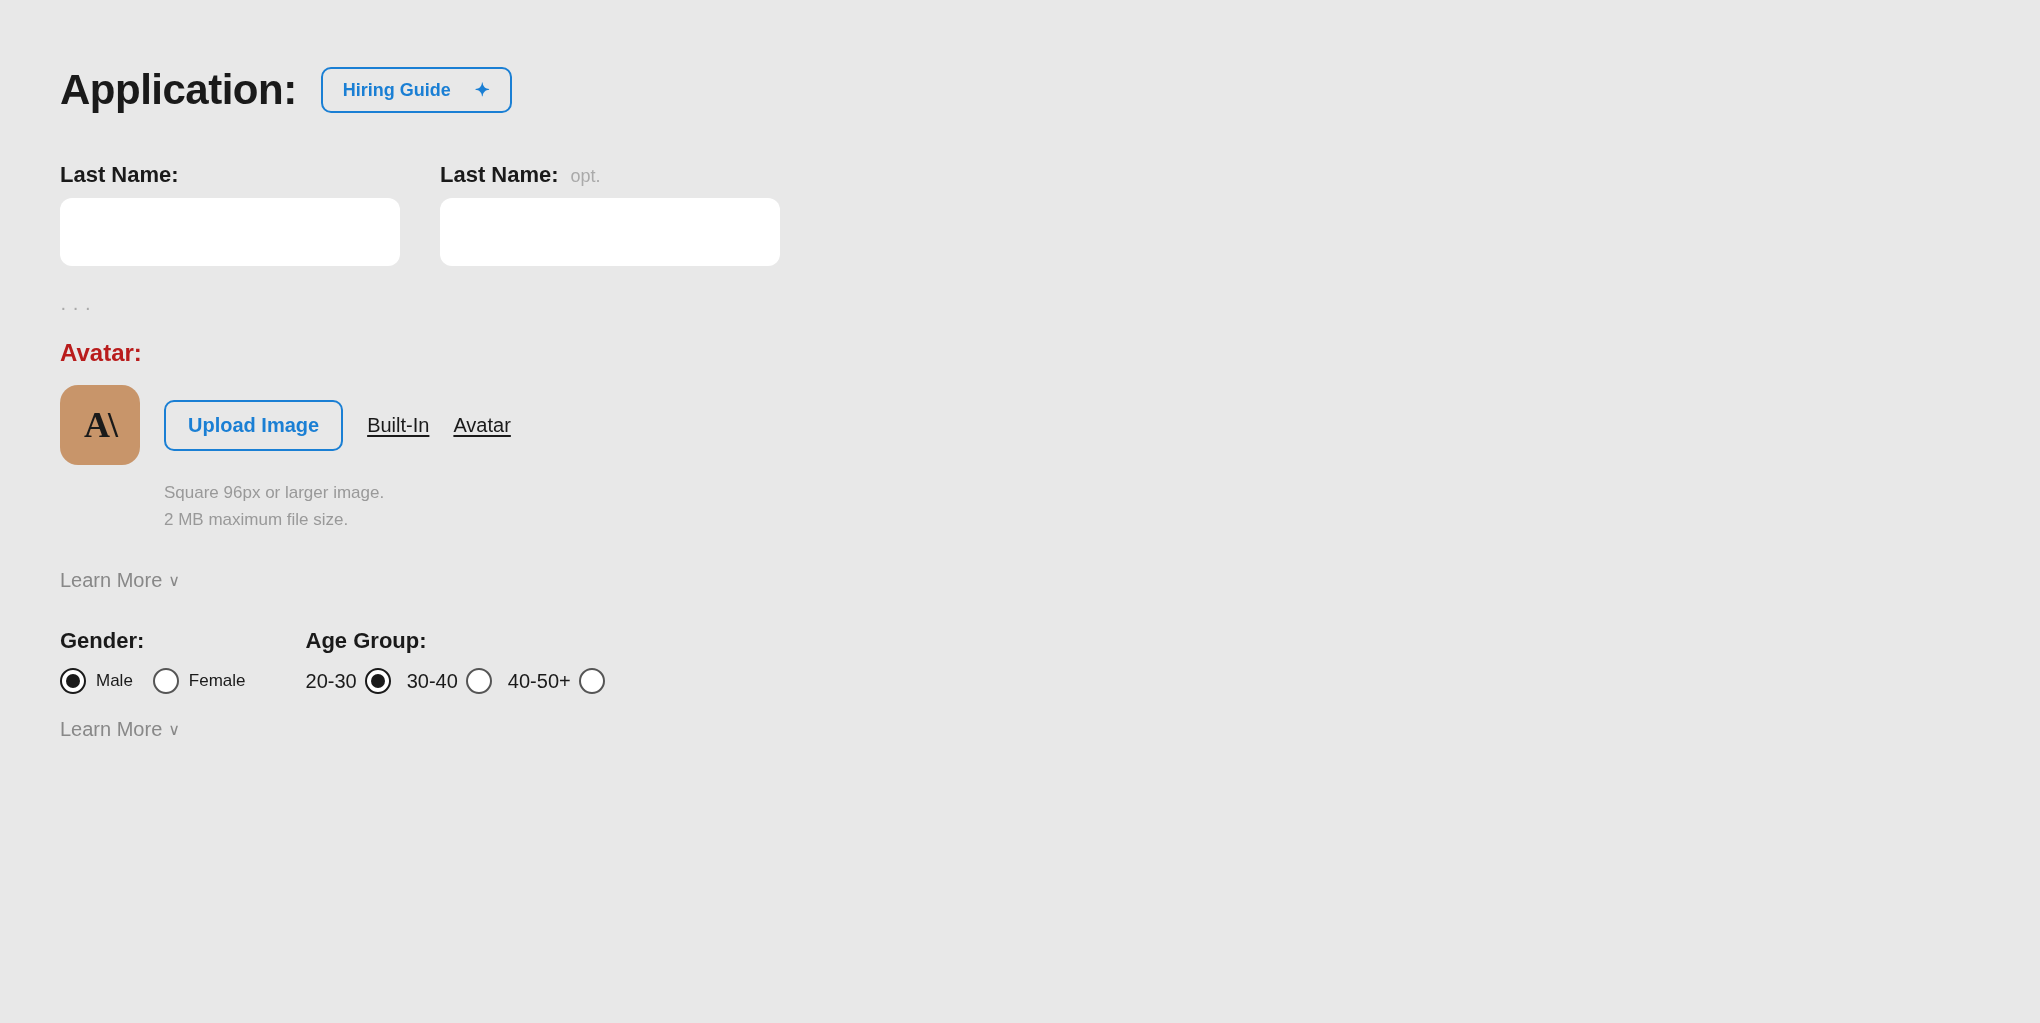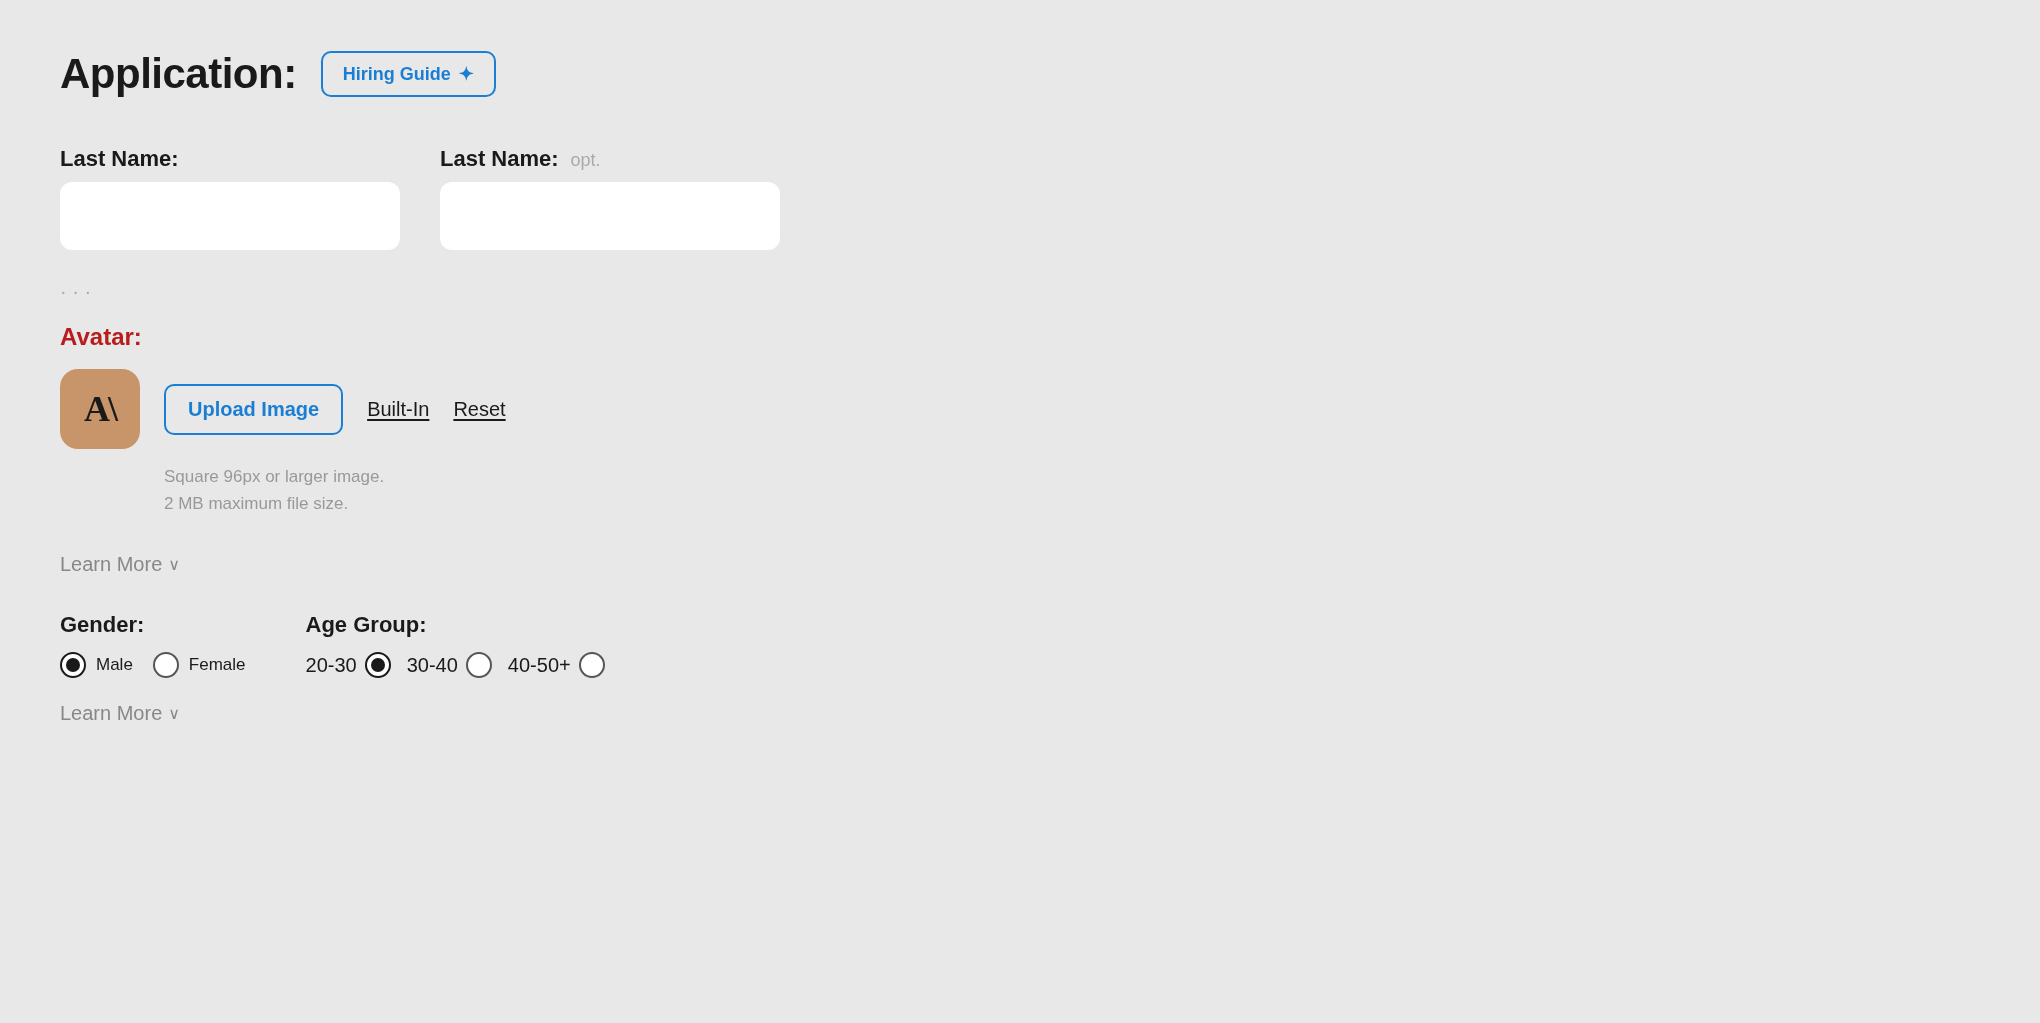--- a/index.html
+++ b/index.html
@@ -9,42 +9,42 @@
     }
 
     body {
       background-color: #e8e8e8;
       font-family: -apple-system, BlinkMacSystemFont, "Segoe UI", Helvetica, Arial, sans-serif;
       min-height: 1023px;
       width: 2040px;
     }
 
     .page-container {
-      padding: 50px 60px;
+      padding: 66px 60px;
       max-width: 1000px;
     }
 
     .header-row {
       display: flex;
       align-items: center;
       gap: 24px;
       margin-bottom: 48px;
     }
 
     .page-title {
       font-size: 42px;
       font-weight: 800;
       color: #1a1a1a;
       letter-spacing: -0.5px;
     }
 
     .hiring-guide-btn {
       display: flex;
       align-items: center;
-      gap: 8px;
+      gap: 24px;
       border: 2px solid #1a7fd4;
       border-radius: 10px;
       background: transparent;
       color: #1a7fd4;
       font-size: 18px;
       font-weight: 600;
       padding: 10px 20px;
       cursor: pointer;
     }
 
@@ -295,21 +295,21 @@
     <div class="avatar-label">Avatar:</div>
 
     <div class="avatar-row">
       <div class="avatar-image">
         <span class="avatar-icon-text">A\</span>
       </div>
       <button class="upload-image-btn">
         <span>Upload Image</span>
       </button>
       <button class="text-link-btn">Built-In</button>
-      <button class="text-link-btn">Reset</button>
+      <button class="text-link-btn">Avatar</button>
     </div>
 
     <div class="avatar-hint">
       <span>Square 96px or larger image.</span><br>
       <span>2 MB maximum file size.</span>
     </div>
   </div>
 
   <button class="learn-more-btn">
     <span>Learn More</span>

